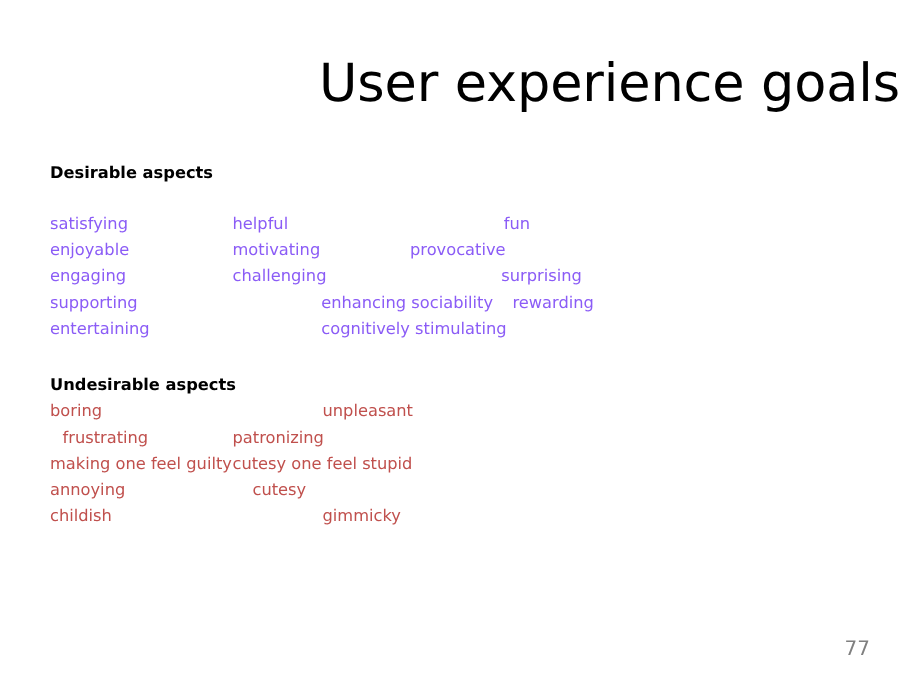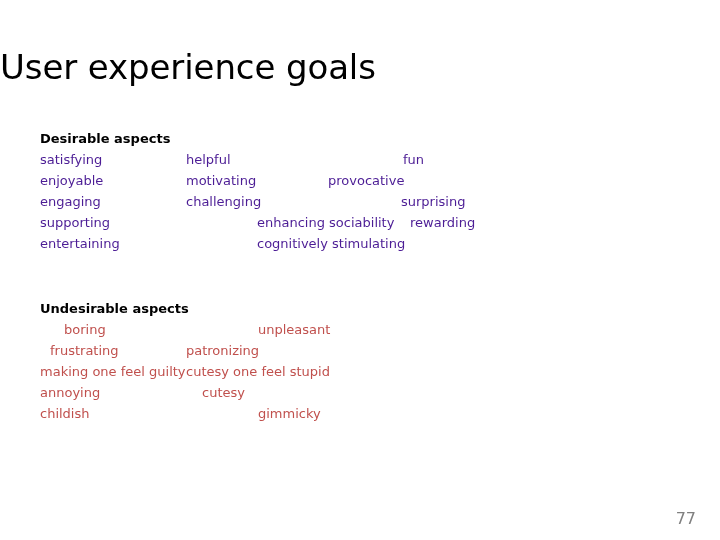--- a/index.html
+++ b/index.html
@@ -18,23 +18,23 @@
     font-family: "DejaVu Sans", "Liberation Sans", sans-serif;
     -webkit-font-smoothing: antialiased;
   }
 
   
   #slide-title {
     position: absolute;
     left: 0;
     top: 47px;
     width: 720px;
-    text-align: left;
+    text-align: right;
     font-family: "DejaVu Sans", "Liberation Sans", sans-serif;
-    font-size: 34px;
+    font-size: 42px;
     font-weight: 400;
     line-height: 40px;
     color: #000000;
     letter-spacing: -0.1px;
     white-space: nowrap;
   }
 
   
   .aspect-block {
     position: absolute;
@@ -64,21 +64,21 @@
   .term {
     position: absolute;
     top: 0;
     font-family: "DejaVu Sans", "Liberation Sans", sans-serif;
     font-size: 13px;
     font-weight: 400;
     line-height: 21px;
     white-space: nowrap;
   }
 
-  #desirable-block .term { color: #4c1d95; }
+  #desirable-block .term { color: #8b5cf6; margin-top: 20px; }
   #undesirable-block .term { color: #C0504D; }
 
   
   #page-number {
     position: absolute;
     right: 24px;
     bottom: 14px;
     font-family: "DejaVu Sans", "Liberation Sans", sans-serif;
     font-size: 16px;
     font-weight: 400;
@@ -121,21 +121,21 @@
           <span class="term" style="left: 0px;">entertaining</span>
           <span class="term" style="left: 217px;">cognitively stimulating</span>
         </div>
       </div>
   </div>
 
   <div class="aspect-block" id="undesirable-block">
     <div class="block-heading">Undesirable aspects</div>
     <div id="undesirable-rows">
         <div class="term-row">
-          <span class="term" style="left: 0px; margin-left: 24px;">boring</span>
+          <span class="term" style="left: 0px;">boring</span>
           <span class="term" style="left: 218px;">unpleasant</span>
         </div>
         <div class="term-row">
           <span class="term" style="left: 10px;">frustrating</span>
           <span class="term" style="left: 146px;">patronizing</span>
         </div>
         <div class="term-row">
           <span class="term" style="left: 0px;">making one feel guilty</span>
           <span class="term" style="left: 146px;">cutesy one feel stupid</span>
         </div>

